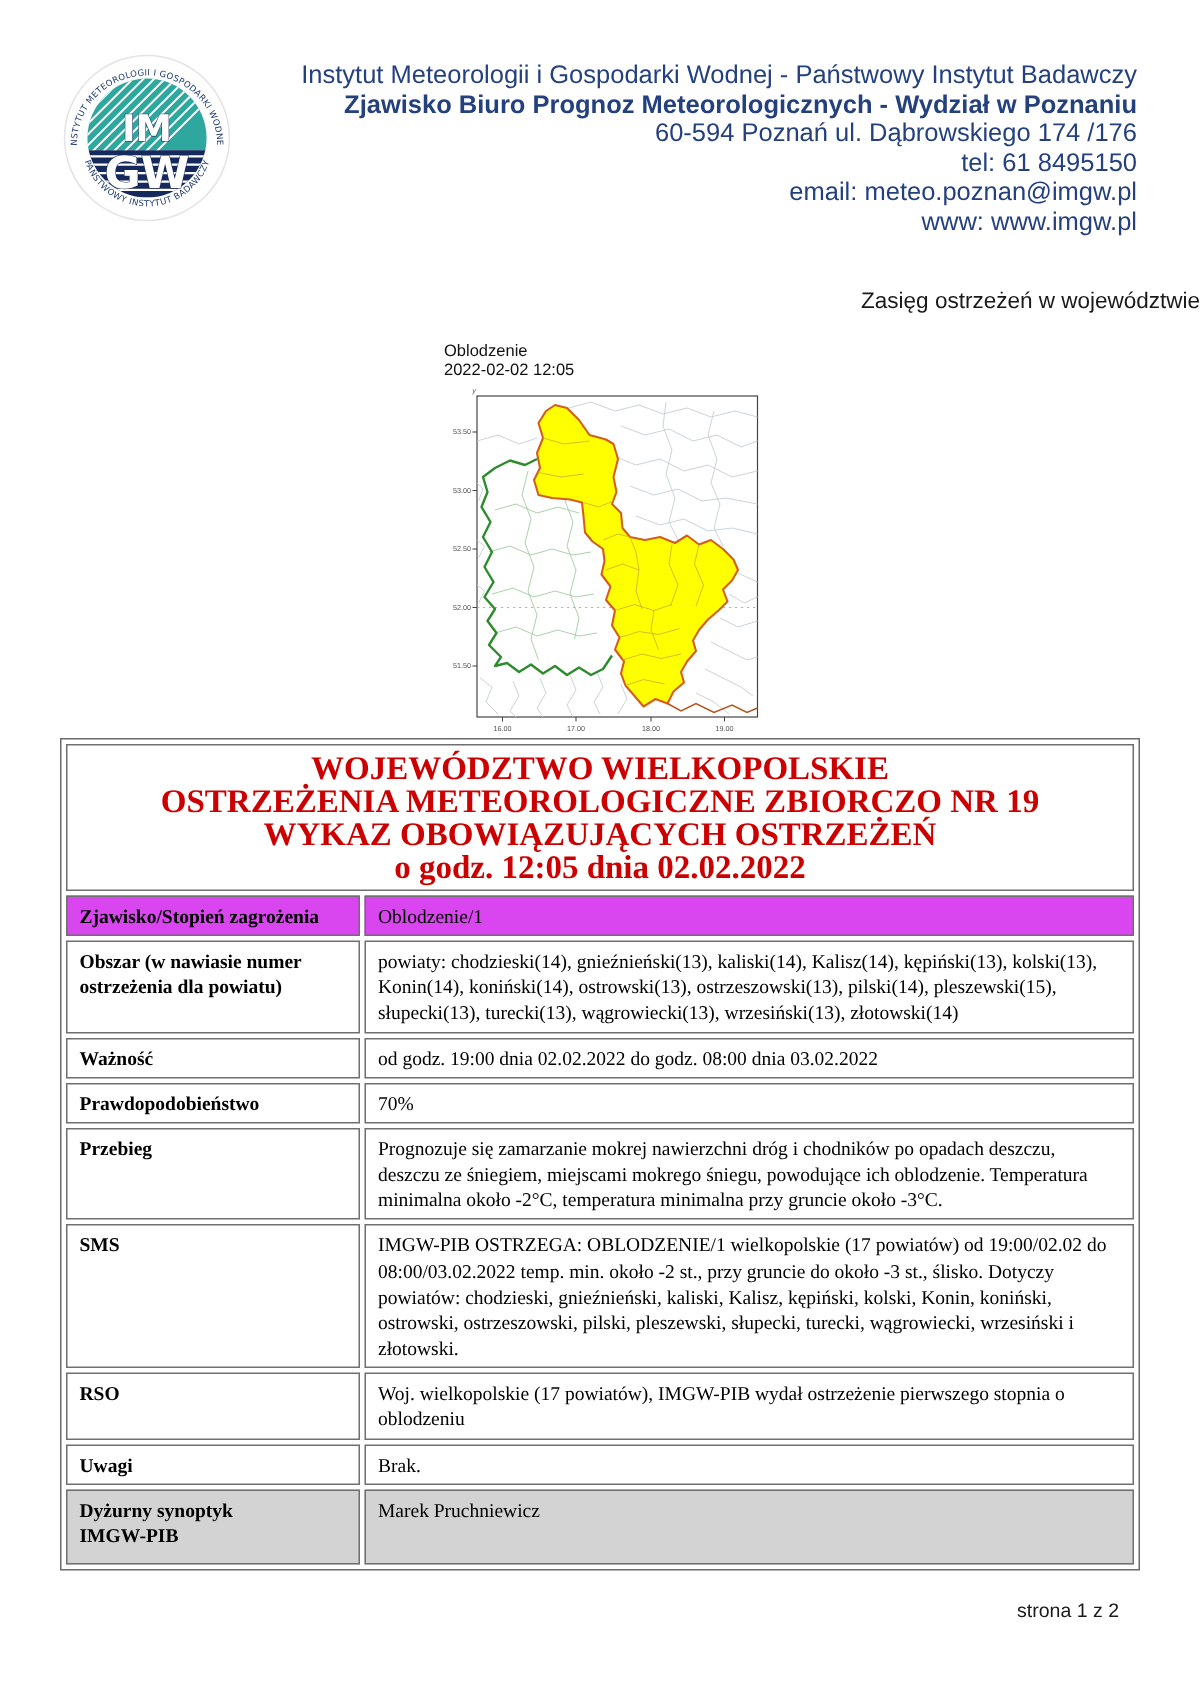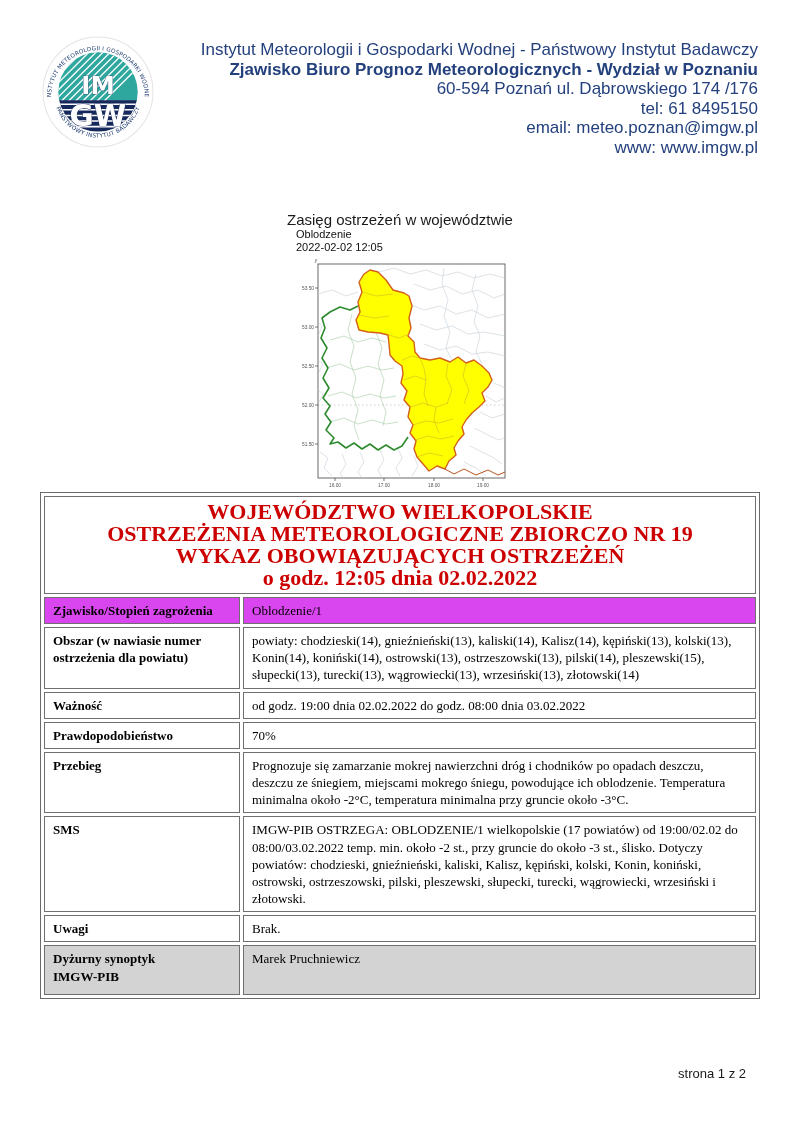--- a/index.html
+++ b/index.html
@@ -8,22 +8,22 @@
 
   
   .hdr{position:absolute;top:40px;right:42px;text-align:right;
        font-size:17px;line-height:19.5px;color:#24417e;}
   .hdr .bold{font-weight:bold;}
 
   
   .logo{position:absolute;left:42px;top:36px;width:112px;height:112px;}
 
   
-  .sec-title{position:absolute;top:192px;left:0;width:800px;text-align:center;
-             font-size:15px;color:#1a1a1a;margin-top:19px;}
+  .sec-title{position:absolute;top:192px;left:0;width:800px;text-align:right;
+             font-size:15px;color:#1a1a1a;}
   .map-caption{position:absolute;top:228px;left:296px;width:224px;text-align:left;
                font-size:11px;line-height:13px;color:#111;}
   .map-svg{position:absolute;left:296px;top:256px;width:224px;height:234px;}
 
   
   table.wt{position:absolute;left:40px;top:492px;width:720px;background:#fff;
            border:1px solid #6a6a6a;border-collapse:separate;border-spacing:3px;
            font-family:"Liberation Serif",serif;font-size:13px;color:#000;}
   table.wt td{border:1px solid #6f6f6f;padding:4px 8px;vertical-align:top;line-height:1.32;background:#fff;}
   td.title-cell{text-align:center;padding:8px 6px 10px 6px;}
@@ -229,20 +229,24 @@
     </tr>
     <tr>
       <td class="lbl">Przebieg</td>
       <td class="val">Prognozuje się zamarzanie mokrej nawierzchni dróg i chodników po opadach deszczu, deszczu ze śniegiem, miejscami mokrego śniegu, powodujące ich oblodzenie. Temperatura minimalna około -2°C, temperatura minimalna przy gruncie około -3°C.</td>
     </tr>
     <tr>
       <td class="lbl">SMS</td>
       <td class="val">IMGW-PIB OSTRZEGA: OBLODZENIE/1 wielkopolskie (17 powiatów) od 19:00/02.02 do 08:00/03.02.2022 temp. min. około -2 st., przy gruncie do około -3 st., ślisko. Dotyczy powiatów: chodzieski, gnieźnieński, kaliski, Kalisz, kępiński, kolski, Konin, koniński, ostrowski, ostrzeszowski, pilski, pleszewski, słupecki, turecki, wągrowiecki, wrzesiński i złotowski.</td>
     </tr>
     <tr>
+      <td class="lbl">RSO</td>
+      <td class="val">Woj. wielkopolskie (17 powiatów), IMGW-PIB wydał ostrzeżenie pierwszego stopnia o oblodzeniu</td>
+    </tr>
+    <tr>
       <td class="lbl">Uwagi</td>
       <td class="val">Brak.</td>
     </tr>
     <tr class="hl-gray tall">
       <td class="lbl">Dyżurny synoptyk
 IMGW-PIB</td>
       <td class="val">Marek Pruchniewicz</td>
     </tr>
   </tbody>
     </table>

